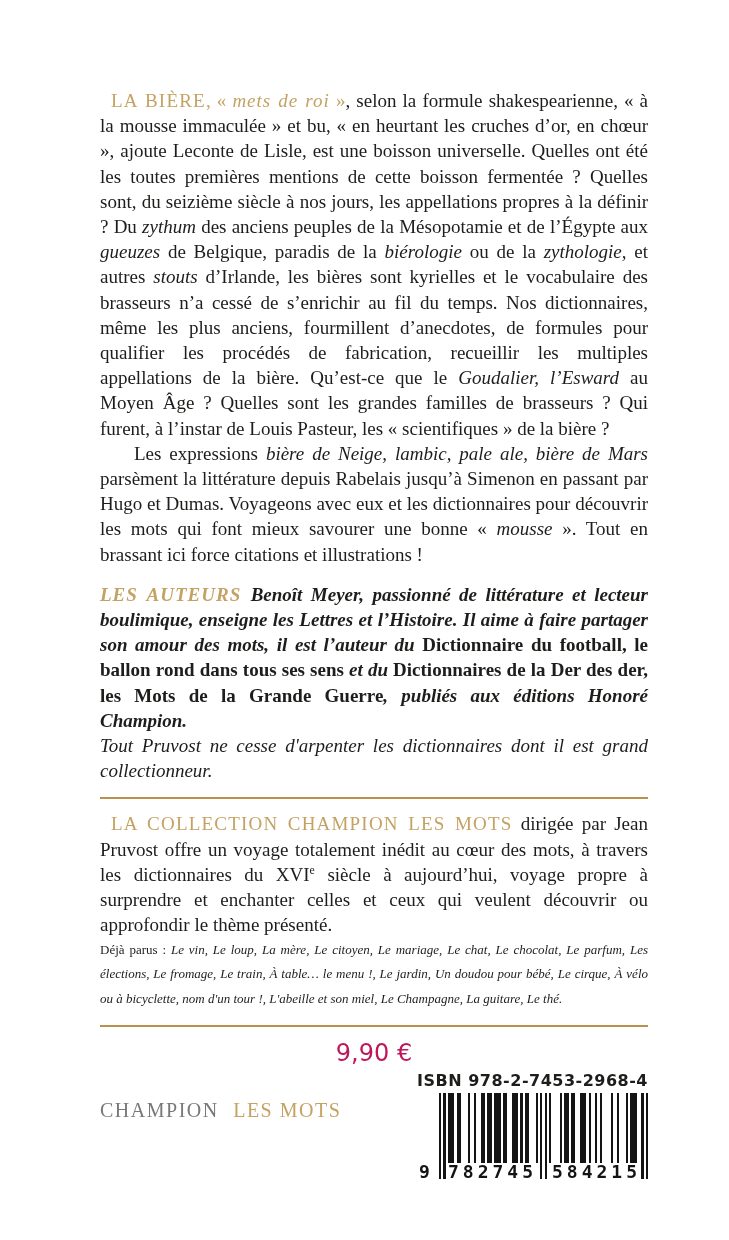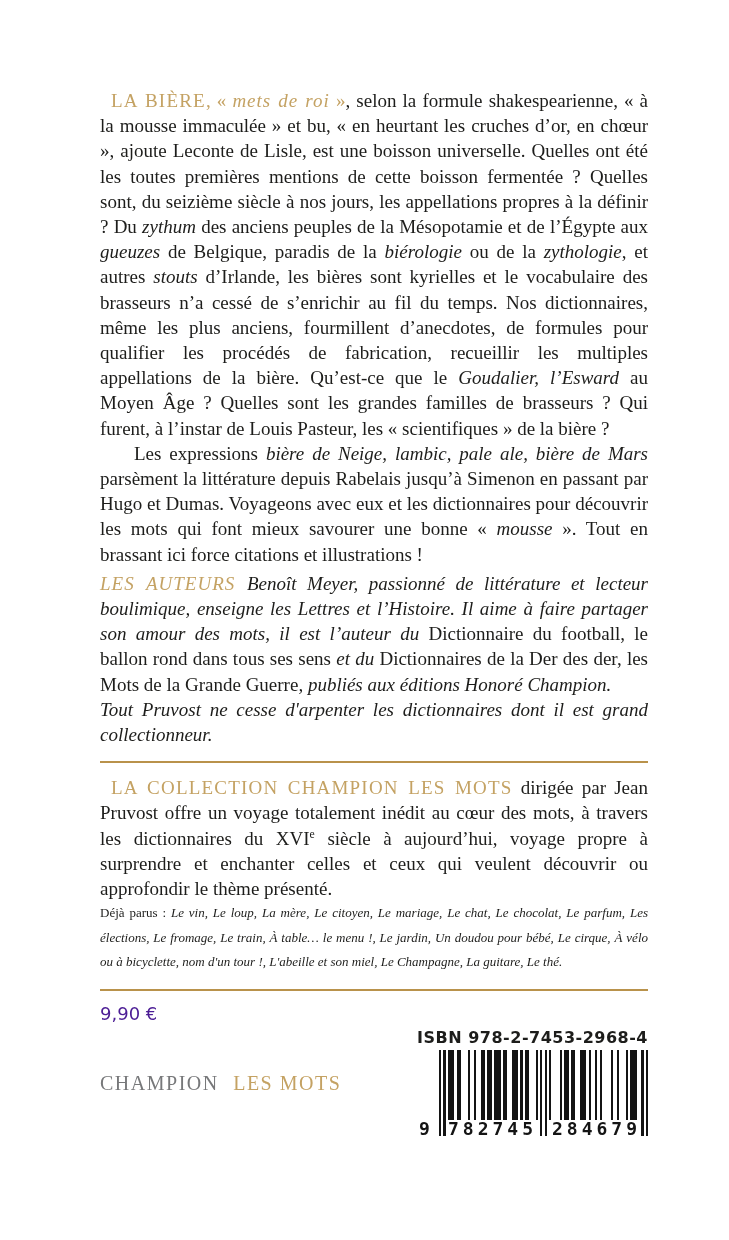--- a/index.html
+++ b/index.html
@@ -17,47 +17,47 @@
     width:548px;
   }
   p{margin:0;}
   .body-text{
     font-size:19px;
     line-height:25.2px;
     text-align:justify;
     color:var(--ink,#1d1d1b);
   }
   .indent{text-indent:34px;}
-  .mt{margin-top:4px;}
+  .mt{margin-top:15px;font-weight:bold;}
   .seg-goldcaps{color:var(--gold,#c4a263);letter-spacing:1.2px;margin-left:11px;}
   .seg-gold{color:var(--gold,#c4a263);}
   .seg-goldital{color:var(--gold,#c4a263);font-style:italic;letter-spacing:1px;}
   .seg-i{font-style:italic;}
   .seg-r{font-style:normal;}
   .seg-sup{vertical-align:super;font-size:0.62em;line-height:0;}
   .published{font-size:13px;line-height:24.6px;}
   .gold-rule{
     height:2px;border:none;background:var(--rule,#b9924b);
     margin:14px 0 12px 0;
   }
   .price-row{
-    text-align:left;
+    text-align:center;
     font-family:"DejaVu Sans", sans-serif;
-    font-size:18px;
+    font-size:24px;
     margin:10px 0 4px 0;
-    color:#4c1d95;
+    color:#be185d;
   }
   .footer-row{
     display:flex;
     justify-content:space-between;
     align-items:flex-start;
     margin-top:2px;
   }
   .publisher-logo{
-    margin-top:44px;
+    margin-top:28px;
     font-size:20px;
     letter-spacing:1.5px;
     white-space:nowrap;
   }
   .logo-publisher{color:var(--logogrey,#77787a);}
   .logo-collection{color:var(--gold,#c4a263);margin-left:8px;}
   .barcode-block{width:232px;font-weight:bold;}
   .isbn-label{
     font-family:"DejaVu Sans", sans-serif;
     font-size:16px;
@@ -162,19 +162,19 @@
             <div class="bar" style="left: 171.6px; height: 70px;"></div>
             <div class="bar" style="left: 178.2px; height: 70px;"></div>
             <div class="bar" style="left: 187px; height: 70px;"></div>
             <div class="bar" style="left: 191.4px; height: 70px;"></div>
             <div class="bar" style="left: 193.6px; height: 70px;"></div>
             <div class="bar" style="left: 195.8px; height: 70px;"></div>
             <div class="bar" style="left: 202.4px; height: 86px;"></div>
             <div class="bar" style="left: 206.8px; height: 86px;"></div>
             <span class="digit d0">9</span>
             <span class="digit d1">782745</span>
-            <span class="digit d2">284679</span>
+            <span class="digit d2">584215</span>
           </div>
       </div>
     </div>
 
   </div>
 </div>
 
 </body></html>

